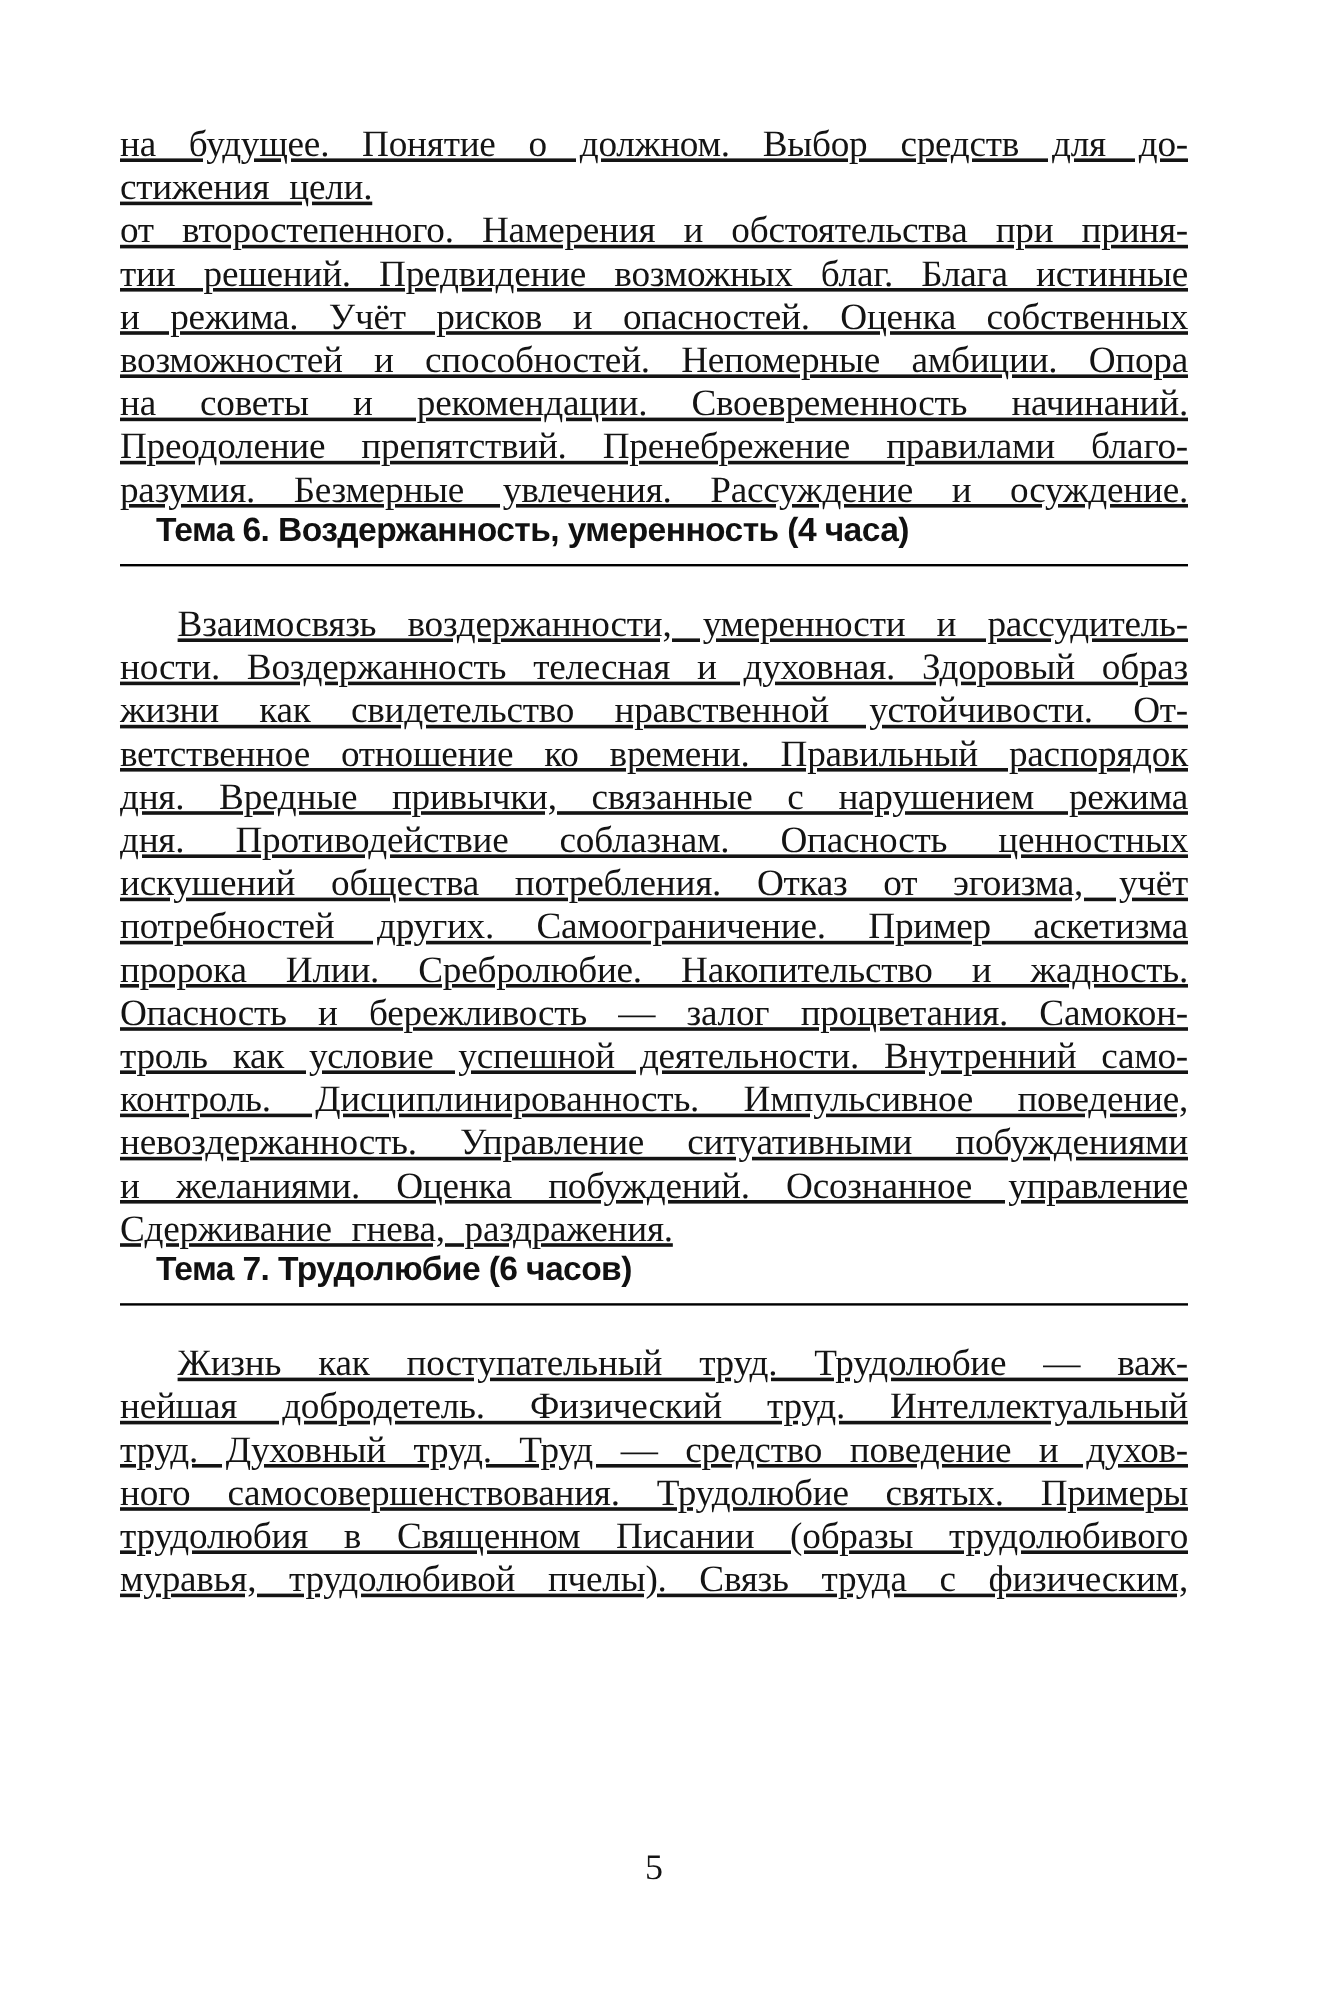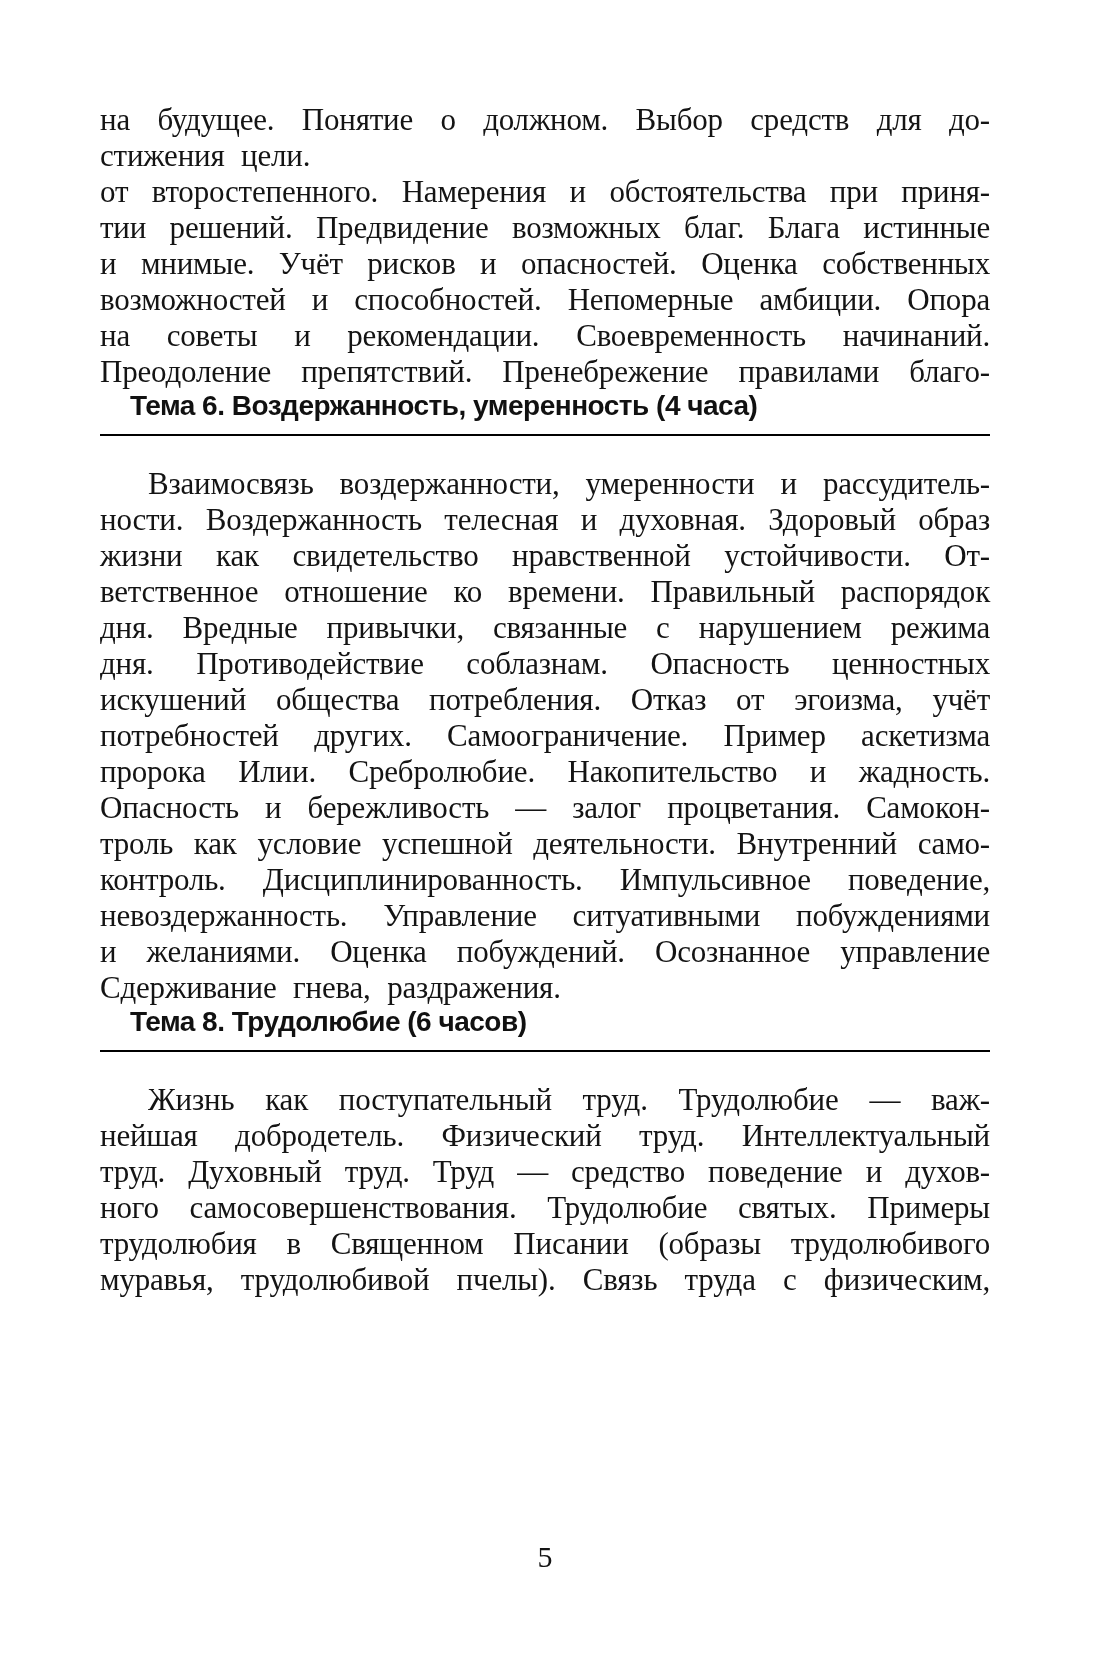--- a/index.html
+++ b/index.html
@@ -29,20 +29,21 @@
     margin-top: 102px;
   }
   .line {
     font-size: 31px;
     line-height: 36px;
     letter-spacing: -0.2px;
     word-spacing: 1px;
     text-align: justify;
     text-align-last: justify;
     color: #141414;
+    text-decoration: underline;
   }
   .line.indent {
     text-indent: 48px;
   }
   .line.end {
     text-align: center;
     text-align-last: left;
     word-spacing: 9px;
   }
   .heading {
@@ -76,45 +77,46 @@
 </head>
 <body>
 
 <div class="page">
   <main class="text-block" id="content-root">
       <div class="para">
         <div class="line">на будущее. Понятие о должном. Выбор средств для до-</div>
         <div class="line end">стижения цели.</div>
         <div class="line">от второстепенного. Намерения и обстоятельства при приня-</div>
         <div class="line">тии решений. Предвидение возможных благ. Блага истинные</div>
-        <div class="line">и мнимые. Учёт рисков и опасностей. Оценка собственных</div>
+        <div class="line">и режима. Учёт рисков и опасностей. Оценка собственных</div>
         <div class="line">возможностей и способностей. Непомерные амбиции. Опора</div>
         <div class="line">на советы и рекомендации. Своевременность начинаний.</div>
         <div class="line">Преодоление препятствий. Пренебрежение правилами благо-</div>
+        <div class="line">разумия. Безмерные увлечения. Рассуждение и осуждение.</div>
       </div>
       <div class="heading">Тема 6. Воздержанность, умеренность (4 часа)</div>
       <div class="rule"></div>
       <div class="para">
         <div class="line indent">Взаимосвязь воздержанности, умеренности и рассудитель-</div>
         <div class="line">ности. Воздержанность телесная и духовная. Здоровый образ</div>
         <div class="line">жизни как свидетельство нравственной устойчивости. От-</div>
         <div class="line">ветственное отношение ко времени. Правильный распорядок</div>
         <div class="line">дня. Вредные привычки, связанные с нарушением режима</div>
         <div class="line">дня. Противодействие соблазнам. Опасность ценностных</div>
         <div class="line">искушений общества потребления. Отказ от эгоизма, учёт</div>
         <div class="line">потребностей других. Самоограничение. Пример аскетизма</div>
         <div class="line">пророка Илии. Сребролюбие. Накопительство и жадность.</div>
         <div class="line">Опасность и бережливость — залог процветания. Самокон-</div>
         <div class="line">троль как условие успешной деятельности. Внутренний само-</div>
         <div class="line">контроль. Дисциплинированность. Импульсивное поведение,</div>
         <div class="line">невоздержанность. Управление ситуативными побуждениями</div>
         <div class="line">и желаниями. Оценка побуждений. Осознанное управление</div>
         <div class="line end">Сдерживание гнева, раздражения.</div>
       </div>
-      <div class="heading">Тема 8. Трудолюбие (6 часов)</div>
+      <div class="heading">Тема 7. Трудолюбие (6 часов)</div>
       <div class="rule"></div>
       <div class="para">
         <div class="line indent">Жизнь как поступательный труд. Трудолюбие — важ-</div>
         <div class="line">нейшая добродетель. Физический труд. Интеллектуальный</div>
         <div class="line">труд. Духовный труд. Труд — средство поведение и духов-</div>
         <div class="line">ного самосовершенствования. Трудолюбие святых. Примеры</div>
         <div class="line">трудолюбия в Священном Писании (образы трудолюбивого</div>
         <div class="line">муравья, трудолюбивой пчелы). Связь труда с физическим,</div>
       </div>
     </main>

